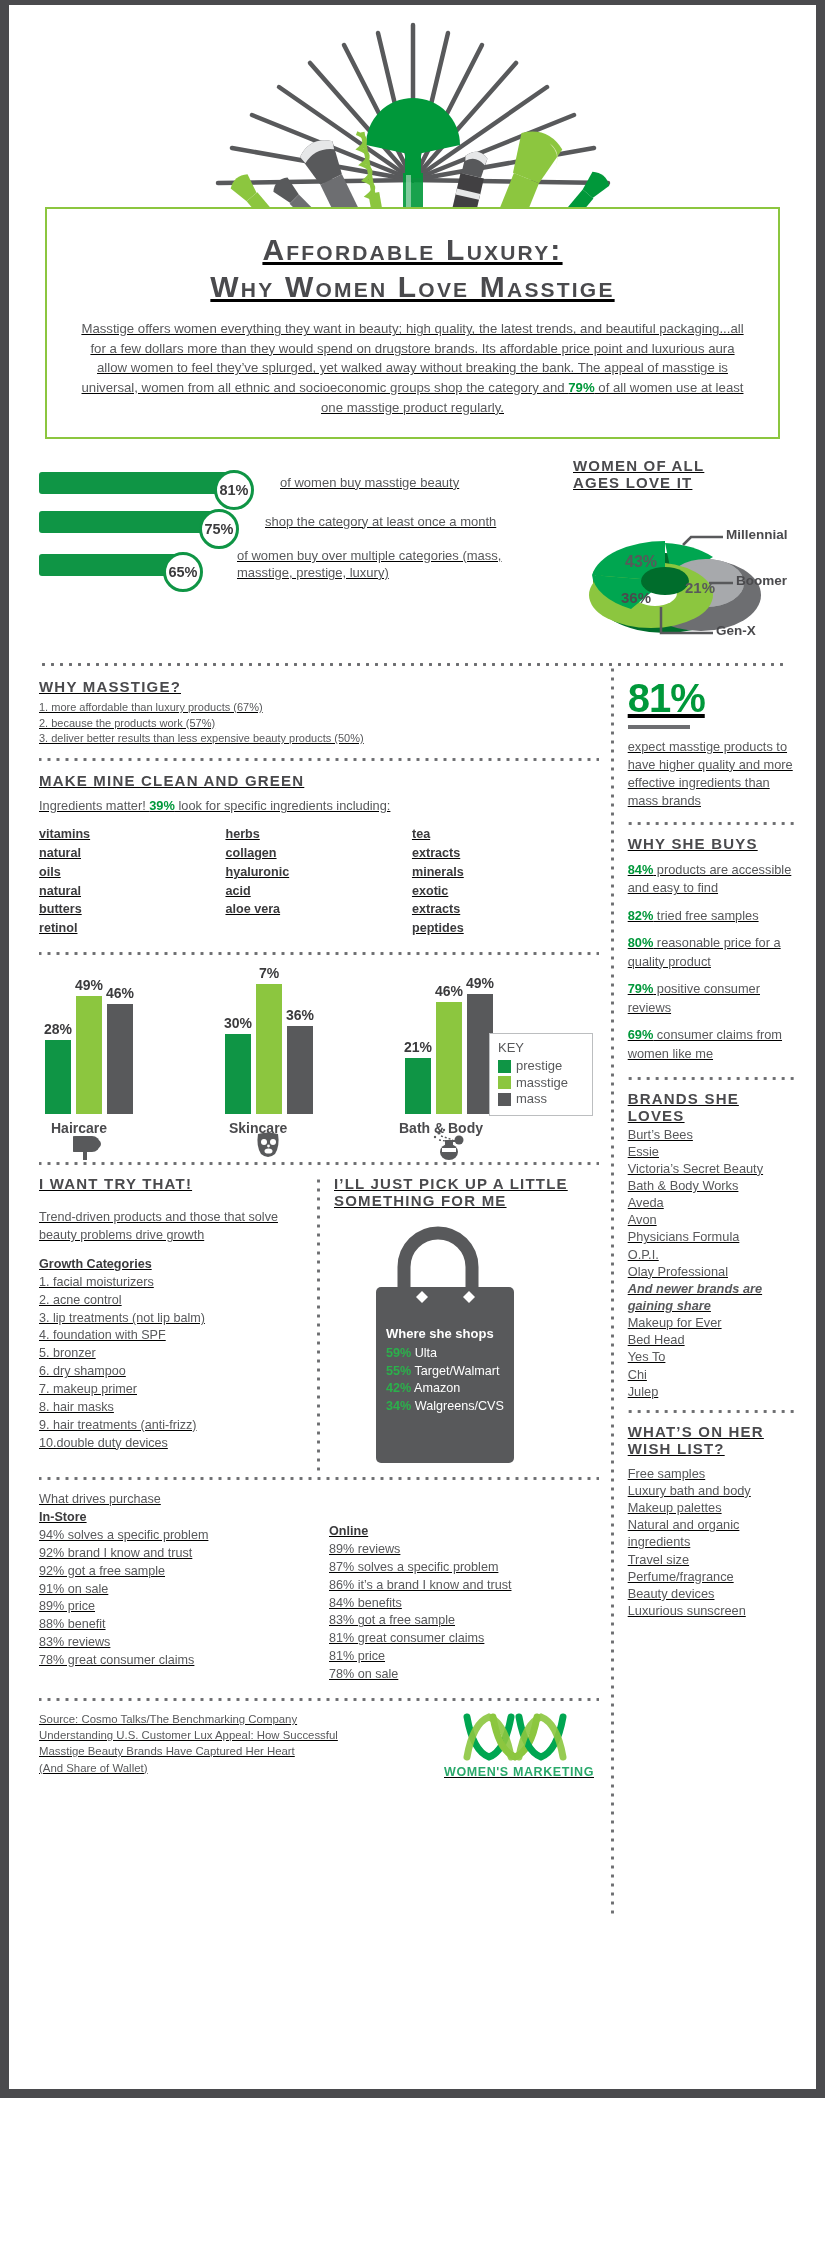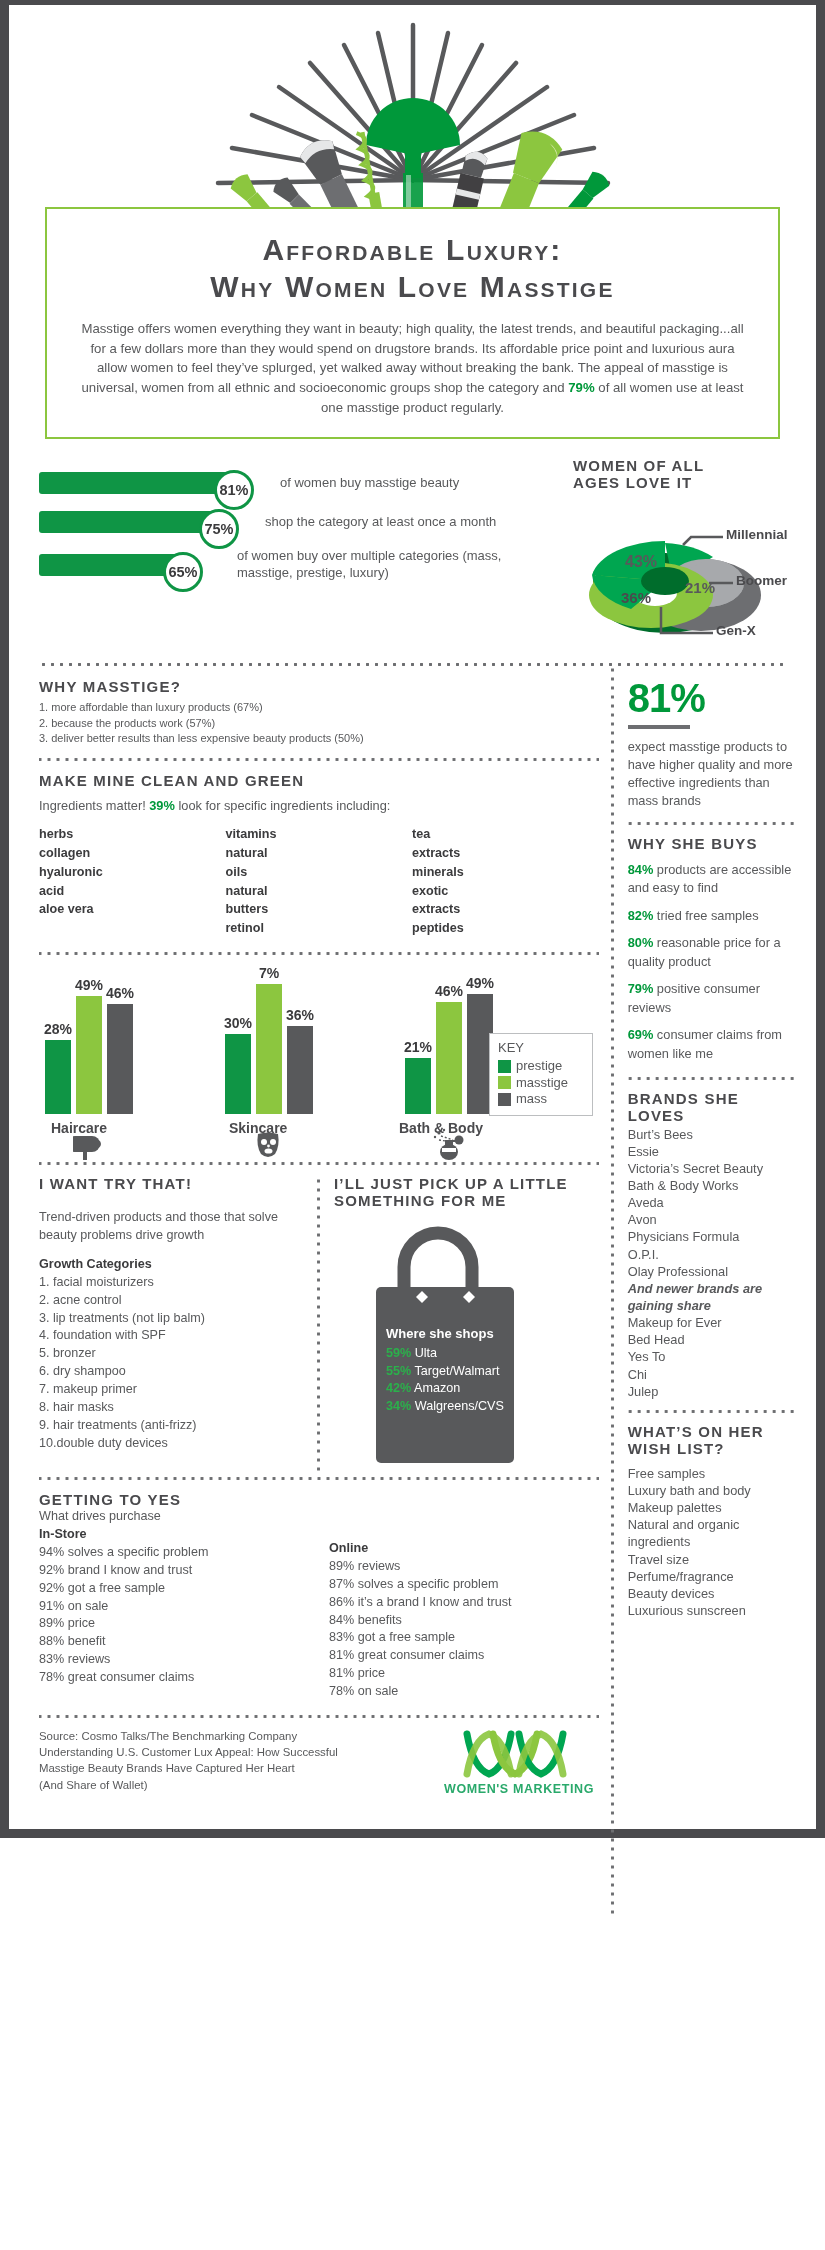--- a/index.html
+++ b/index.html
@@ -4,26 +4,27 @@
 <style>
   * { box-sizing: border-box; margin: 0; padding: 0; }
   html, body {
     width: 825px; height: 2250px;
     background: #ffffff;
     font-family: "Liberation Sans", sans-serif;
     overflow: hidden;
   }
   #page {
     position: relative;
-    width: 825px; height: 1838px;
+    width: 825px; height: 2098px;
     background: #ffffff;
     border-left: 9px solid #4a4a4d;
     border-right: 9px solid #4a4a4d;
     border-top: 5px solid #4a4a4d;
     border-bottom: 9px solid #4a4a4d;
+    text-decoration: underline;
   }
   .inner { position: relative; width: 100%; height: 100%; padding: 0 18px; }
 
   
   .hero { position: relative; height: 202px; }
   .hero svg { position: absolute; left: 50%; transform: translateX(-50%); top: 0; }
 
   
   .titlebox {
     border: 2px solid #8cc63f;
@@ -320,30 +321,30 @@
 
       <div class="dotline" style="margin:11px 0 0 0"></div>
 
       <div style="padding-top:11px">
         <div class="h2">MAKE MINE CLEAN AND GREEN</div>
         <div style="color:#58595b;font-size:12.8px;margin-top:9px">
           <span>Ingredients matter! </span><b class="grn">39%</b><span> look for specific ingredients including:</span>
         </div>
         <div class="ingr">
           <div>
+            <div>vitamins</div>
+            <div>natural oils</div>
+            <div>natural butters</div>
+            <div>retinol</div>
+          </div>
+          <div>
             <div>herbs</div>
             <div>collagen</div>
             <div>hyaluronic acid</div>
             <div>aloe vera</div>
-          </div>
-          <div>
-            <div>vitamins</div>
-            <div>natural oils</div>
-            <div>natural butters</div>
-            <div>retinol</div>
           </div>
           <div>
             <div>tea extracts</div>
             <div>minerals</div>
             <div>exotic extracts</div>
             <div>peptides</div>
           </div>
         </div>
       </div>
 
@@ -479,21 +480,20 @@
               <div><span class="pc">42%</span> <span>Amazon</span></div>
               <div><span class="pc">34%</span> <span>Walgreens/CVS</span></div>
             </div>
           </div>
         </div>
       </div>
 
       <div class="dotline" style="margin:2px 0 0 0"></div>
 
       <div style="padding-top:11px">
-        <div class="h2">GETTING TO YES</div>
         <div class="lst">What drives purchase</div>
         <div style="display:flex">
           <div style="width:290px">
             <div class="lst" style="font-weight:bold;color:#3b3b3d">In-Store</div>
             <div class="lst">94%  solves a specific problem</div>
             <div class="lst">92%  brand I know and trust</div>
             <div class="lst">92% got a free sample</div>
             <div class="lst">91% on sale</div>
             <div class="lst">89% price</div>
             <div class="lst">88% benefit</div>

